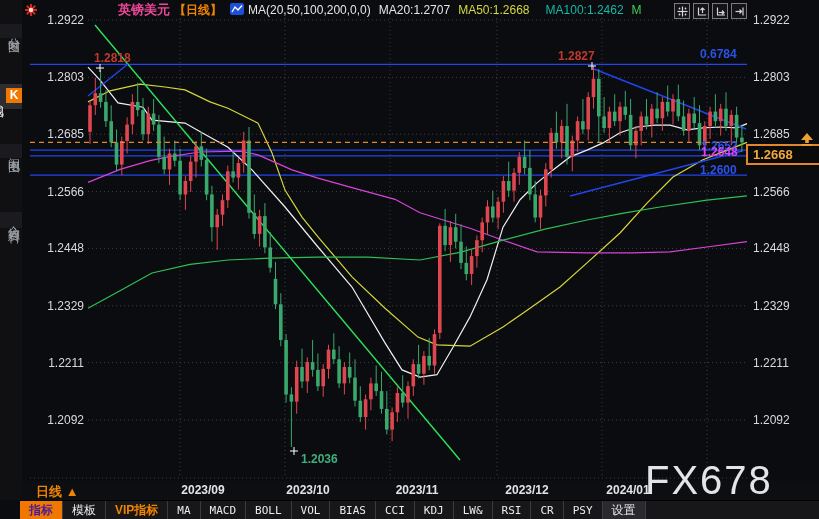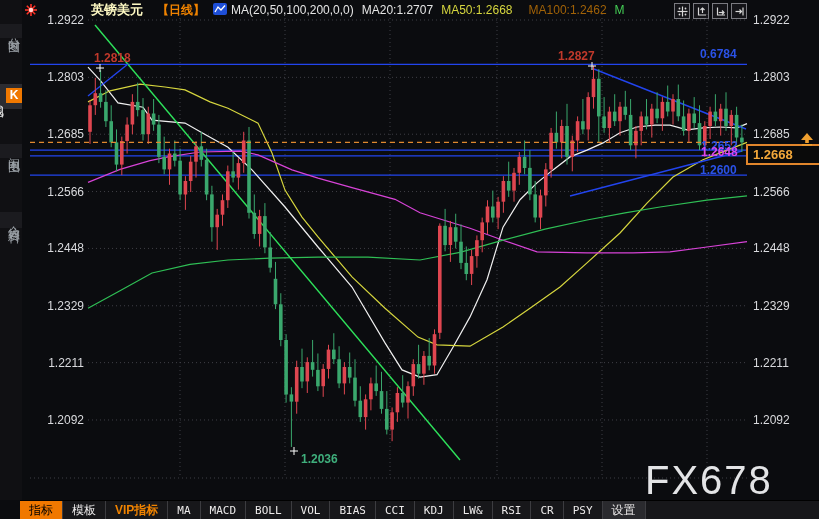--- a/index.html
+++ b/index.html
@@ -9,48 +9,48 @@
   #sidebar{position:absolute;left:0;top:0;width:22px;height:500px;background:#101013;}
   .side-tab{position:absolute;left:0;width:22px;writing-mode:vertical-rl;text-orientation:upright;
             letter-spacing:2px;font-size:12px;color:#9aa0a6;text-align:center;cursor:pointer;background:#1b1b1f;
             padding:4px 0;}
   .side-tab.active{background:#2c2c31;color:#e8e8e8;}
   .kblock{display:block;writing-mode:horizontal-tb;background:#f07800;color:#fff;font-weight:bold;
           width:16px;height:15px;line-height:15px;margin:0 auto 2px auto;text-align:center;letter-spacing:0;}
   
   #header{position:absolute;left:22px;top:0;right:0;height:20px;display:flex;align-items:center;
           font-size:12px;color:#e5e5e5;white-space:nowrap;}
-  #header .sym{margin-left:69px;font-weight:bold;font-size:13px;color:#fef9c3;}
-  #header .per{color:#f08300;font-weight:bold;margin-left:14px;}
+  #header .sym{margin-left:96px;font-weight:bold;font-size:13px;color:#ec4899;}
+  #header .per{color:#f08300;font-weight:bold;margin-left:4px;}
   #header .chart-ic{margin:0 4px 0 8px;}
   #header .ma-set{color:#e5e5e5;margin-right:8px;}
   #header .ma20{color:#e5e5e5;margin-right:8px;}
   #header .ma50{color:#d6d63e;margin-right:8px;}
-  #header .ma100{color:#a16207;margin-right:8px;padding-left:8px;}
+  #header .ma100{color:#14b8a6;margin-right:8px;padding-left:8px;}
   #header .ma200{color:#44cc55;}
   #hdr-btns{position:absolute;top:3px;right:72px;display:flex;gap:3px;}
   .hbtn{width:14px;height:14px;border:1px solid #7a7a80;background:#141418;display:flex;
         align-items:center;justify-content:center;cursor:pointer;}
   .hbtn svg{display:block;}
   
   #plot{position:absolute;left:0;top:0;z-index:1;}
   #anno-layer{position:absolute;left:0;top:0;width:819px;height:519px;z-index:2;pointer-events:none;text-decoration:underline;}
   .axis-label{position:absolute;font-size:12px;color:#d9dadd;line-height:14px;}
   .anno{position:absolute;font-size:12px;font-weight:bold;line-height:13px;}
   
   #date-row{position:absolute;left:22px;right:0;top:481px;height:19px;background:#0d0e11;z-index:2;}
   #period-lbl{position:absolute;left:14px;top:2px;color:#f08300;font-weight:bold;font-size:13px;cursor:pointer;}
   .month-lbl{position:absolute;top:2px;color:#e3e3e6;font-weight:bold;font-size:12px;transform:translateX(-50%);}
   
   #toolbar{position:absolute;left:20px;right:0;top:500px;height:19px;background:#17171a;z-index:3;
            display:flex;align-items:stretch;border-top:1px solid #000;}
   .tb-item{display:flex;align-items:center;padding:0 9px;font-size:12px;color:#eceaea;cursor:pointer;
            border-right:1px solid #3c3c40;white-space:nowrap;}
   .tb-item.mono{font-family:"DejaVu Sans Mono",monospace;font-size:11px;}
-  .tb-item.selected{background:#f07800;color:#000000;font-weight:normal;}
+  .tb-item.selected{background:#f07800;color:#4c1d95;font-weight:bold;}
   .tb-item.vip{color:#f08300;font-weight:bold;}
   .tb-item.settings{background:#2a2a2e;}
   
   #watermark{position:absolute;left:645px;top:458px;z-index:4;font-size:40px;letter-spacing:2px;
              color:#e3e4e6;font-weight:500;}
   
   #cur-price{position:absolute;left:746px;top:144px;width:70px;height:17px;z-index:4;background:#0a0a0a;
              border:2px solid #e1862c;color:#f4a83a;font-size:13px;font-weight:bold;line-height:17px;
              padding-left:5px;}
   #price-arrow{position:absolute;left:800px;top:132px;z-index:5;}
@@ -449,20 +449,28 @@
 
   <div id="cur-price">1.2668</div>
   <span id="price-arrow">
     <svg width="14" height="13">
         <polygon points="7,0 13,7 1,7" fill="#f0a030"></polygon>
     <rect x="5.2" y="7" width="3.6" height="3" fill="#f0a030"></rect>
         <rect x="2" y="11" width="10" height="1.6" fill="#f0a030"></rect>
       </svg>
   </span>
 
+  <div id="date-row">
+    <span id="period-lbl"><span>日线</span> <span>▲</span></span>
+  <span class="month-lbl" style="left: 181px;">2023/09</span>
+      <span class="month-lbl" style="left: 286px;">2023/10</span>
+      <span class="month-lbl" style="left: 395px;">2023/11</span>
+      <span class="month-lbl" style="left: 505px;">2023/12</span>
+      <span class="month-lbl" style="left: 606px;">2024/01</span>
+    </div>
 
   <div id="toolbar">
       <span class="tb-item selected">指标</span>
       <span class="tb-item">模板</span>
       <span class="tb-item vip">VIP指标</span>
       <span class="tb-item mono">MA</span>
       <span class="tb-item mono">MACD</span>
       <span class="tb-item mono">BOLL</span>
       <span class="tb-item mono">VOL</span>
       <span class="tb-item mono">BIAS</span>

